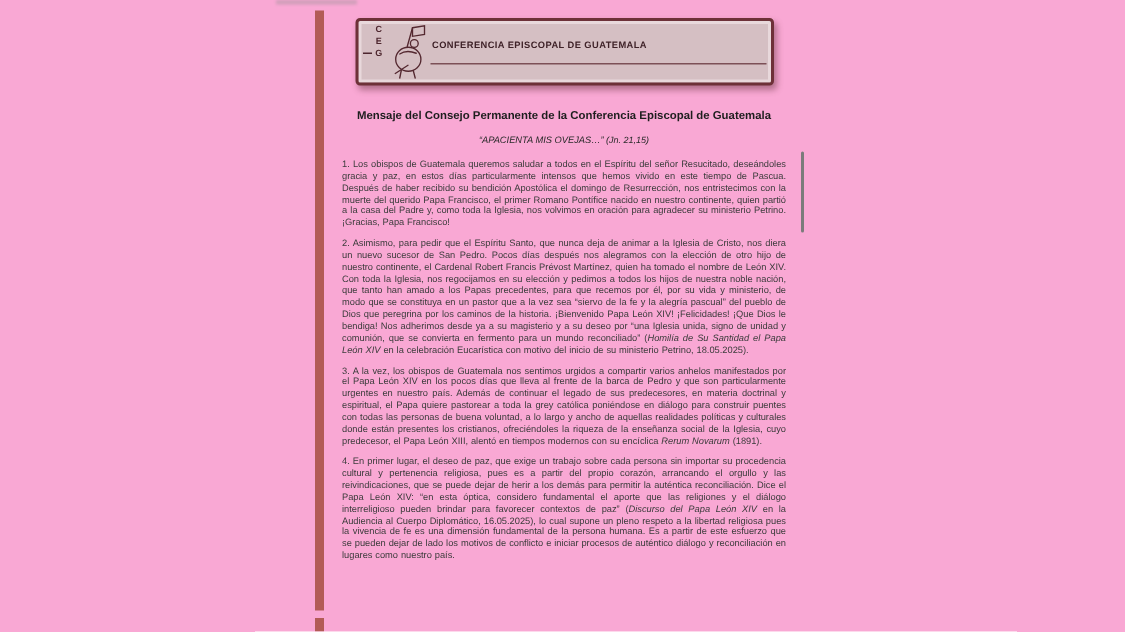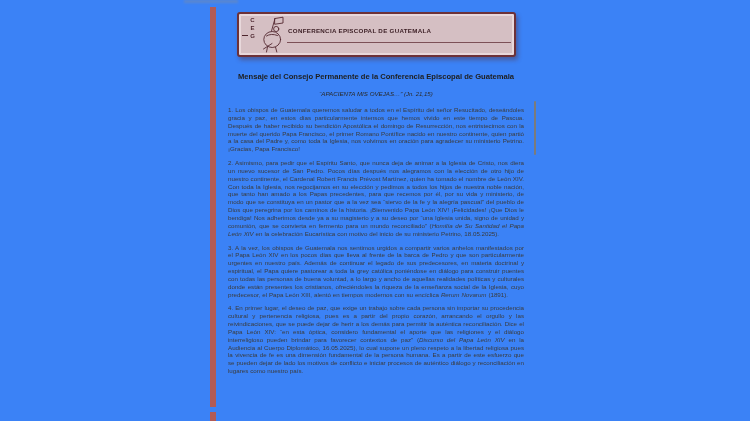--- a/index.html
+++ b/index.html
@@ -1,19 +1,19 @@
 <!DOCTYPE html>
 <html><head>
 <meta charset="utf-8">
 <style>
   * { margin: 0; padding: 0; box-sizing: border-box; }
   html, body { width: 750px; height: 421px; background: #ffffff; overflow: hidden; }
   body { position: relative; font-family: "Liberation Sans", sans-serif; }
 
-  .canvas { position: absolute; left: 0; top: 0; width: 750px; height: 421px; background: #3b82f6; }
+  .canvas { position: absolute; left: 0; top: 0; width: 750px; height: 421px; background: #f9a8d4; }
 
   
   .top-smudge { position: absolute; left: 184px; top: 0; width: 54px; height: 3px;
                 background: #8f8f8f; opacity: .38; filter: blur(1px); }
   .edge-line  { position: absolute; left: 534px; top: 101px; width: 2px; height: 54px;
                 background: #7b7b7b; border-radius: 1px; }
 
   
   .bar-top    { position: absolute; left: 210px; top: 7px;   width: 6px; height: 400px; background: #b25b56; }
   .bar-bottom { position: absolute; left: 210px; top: 412px; width: 6px; height: 9px;   background: #b25b56; }

